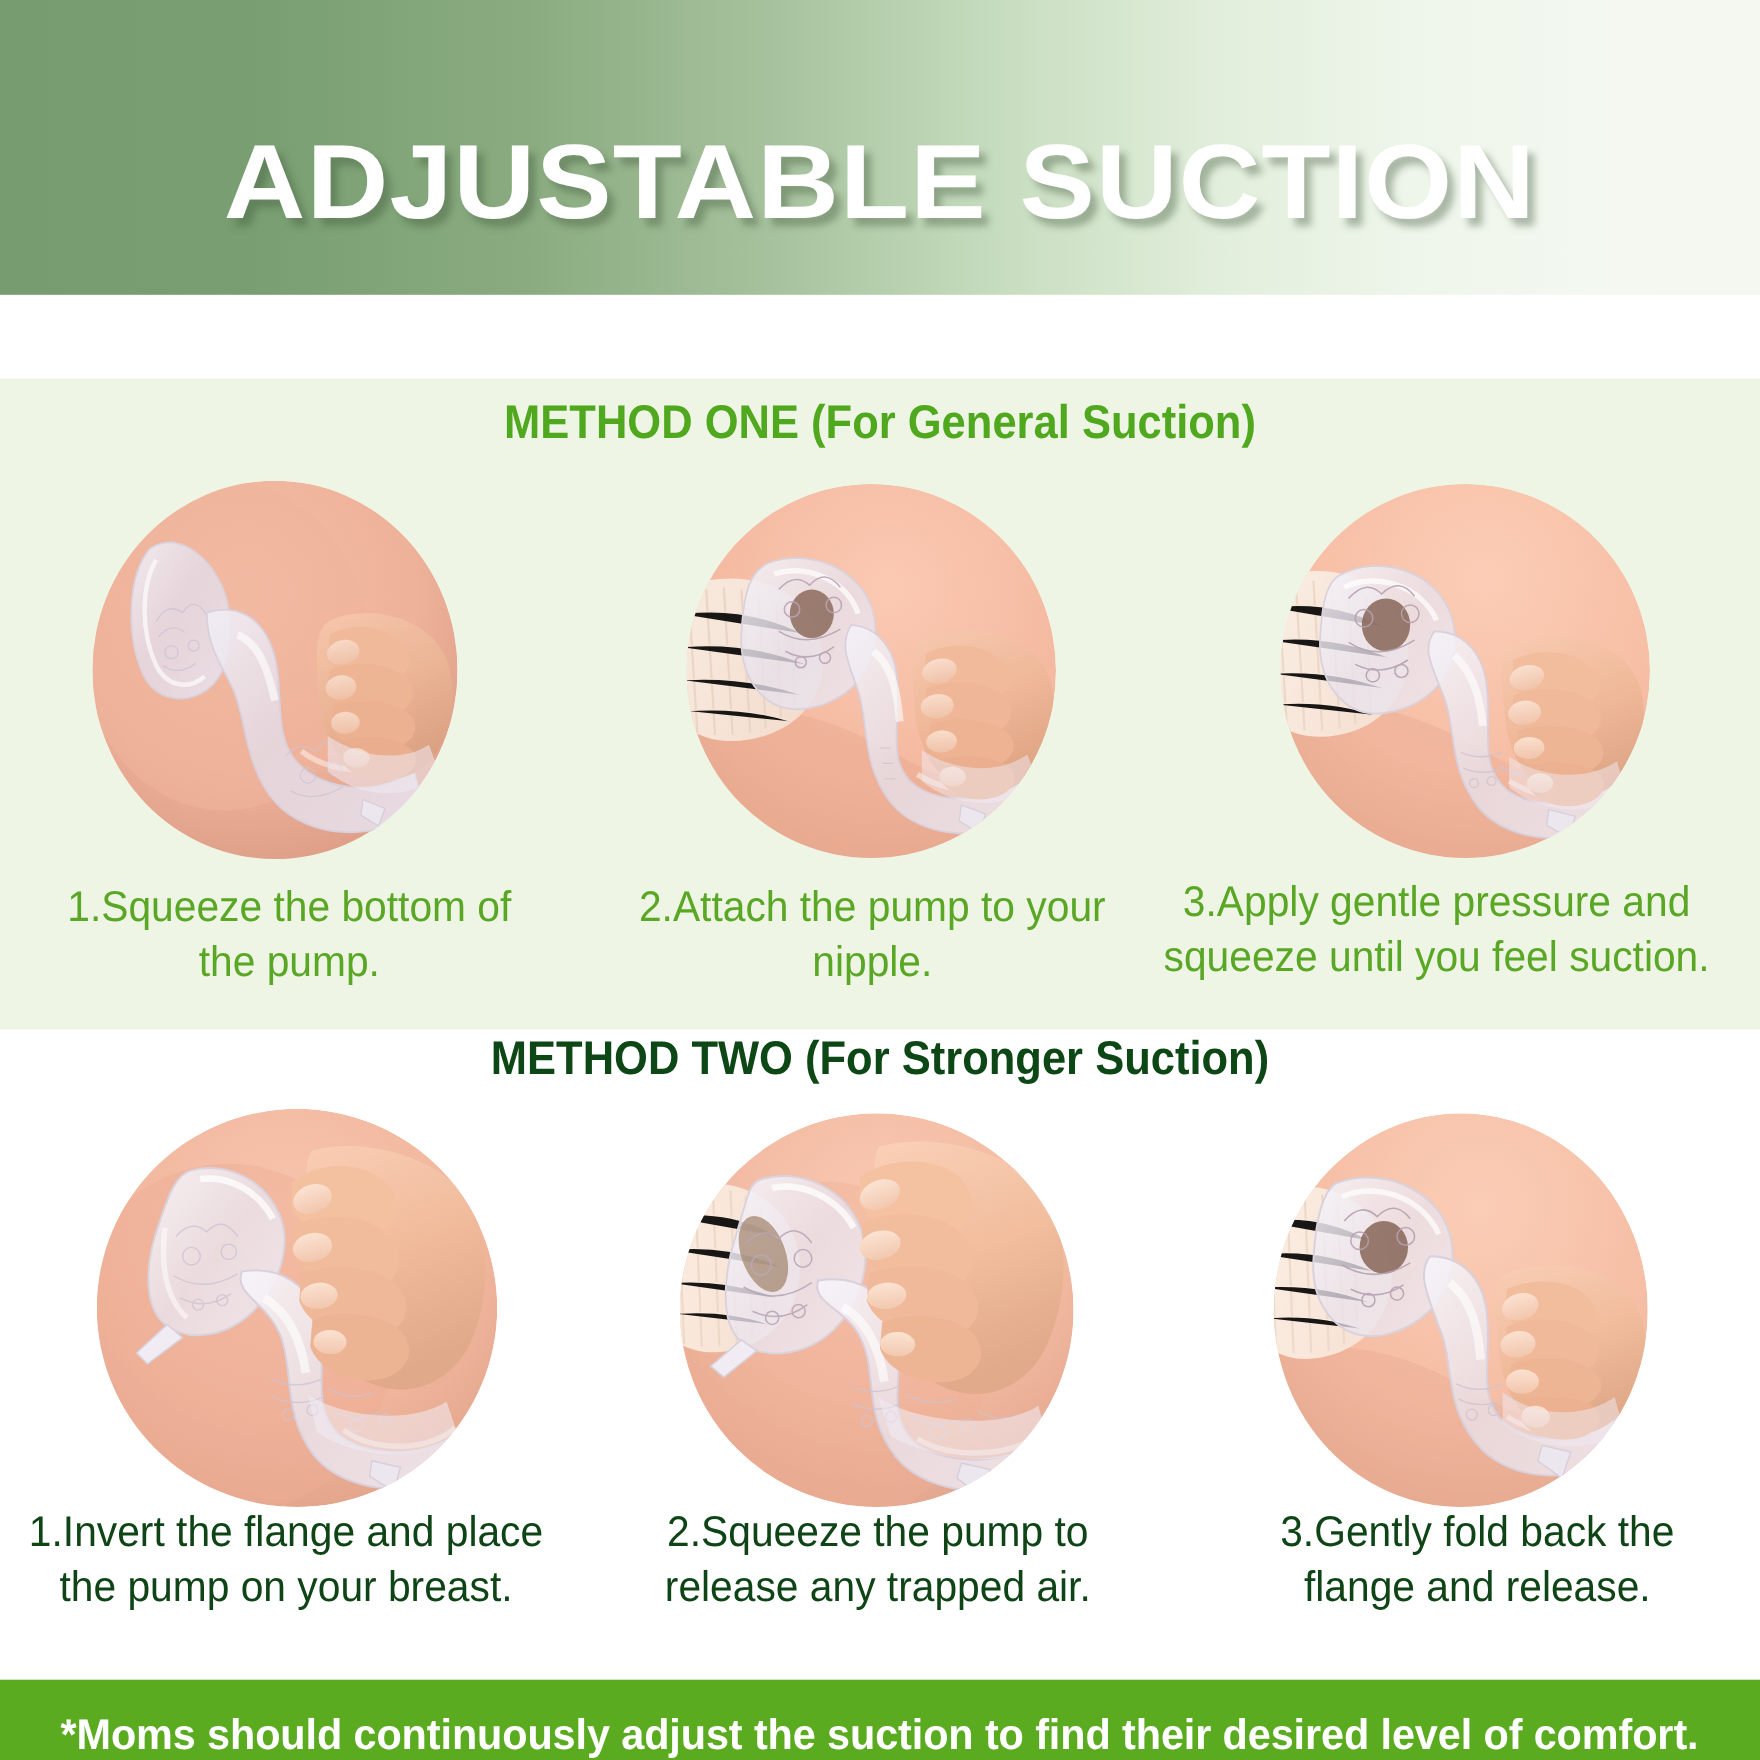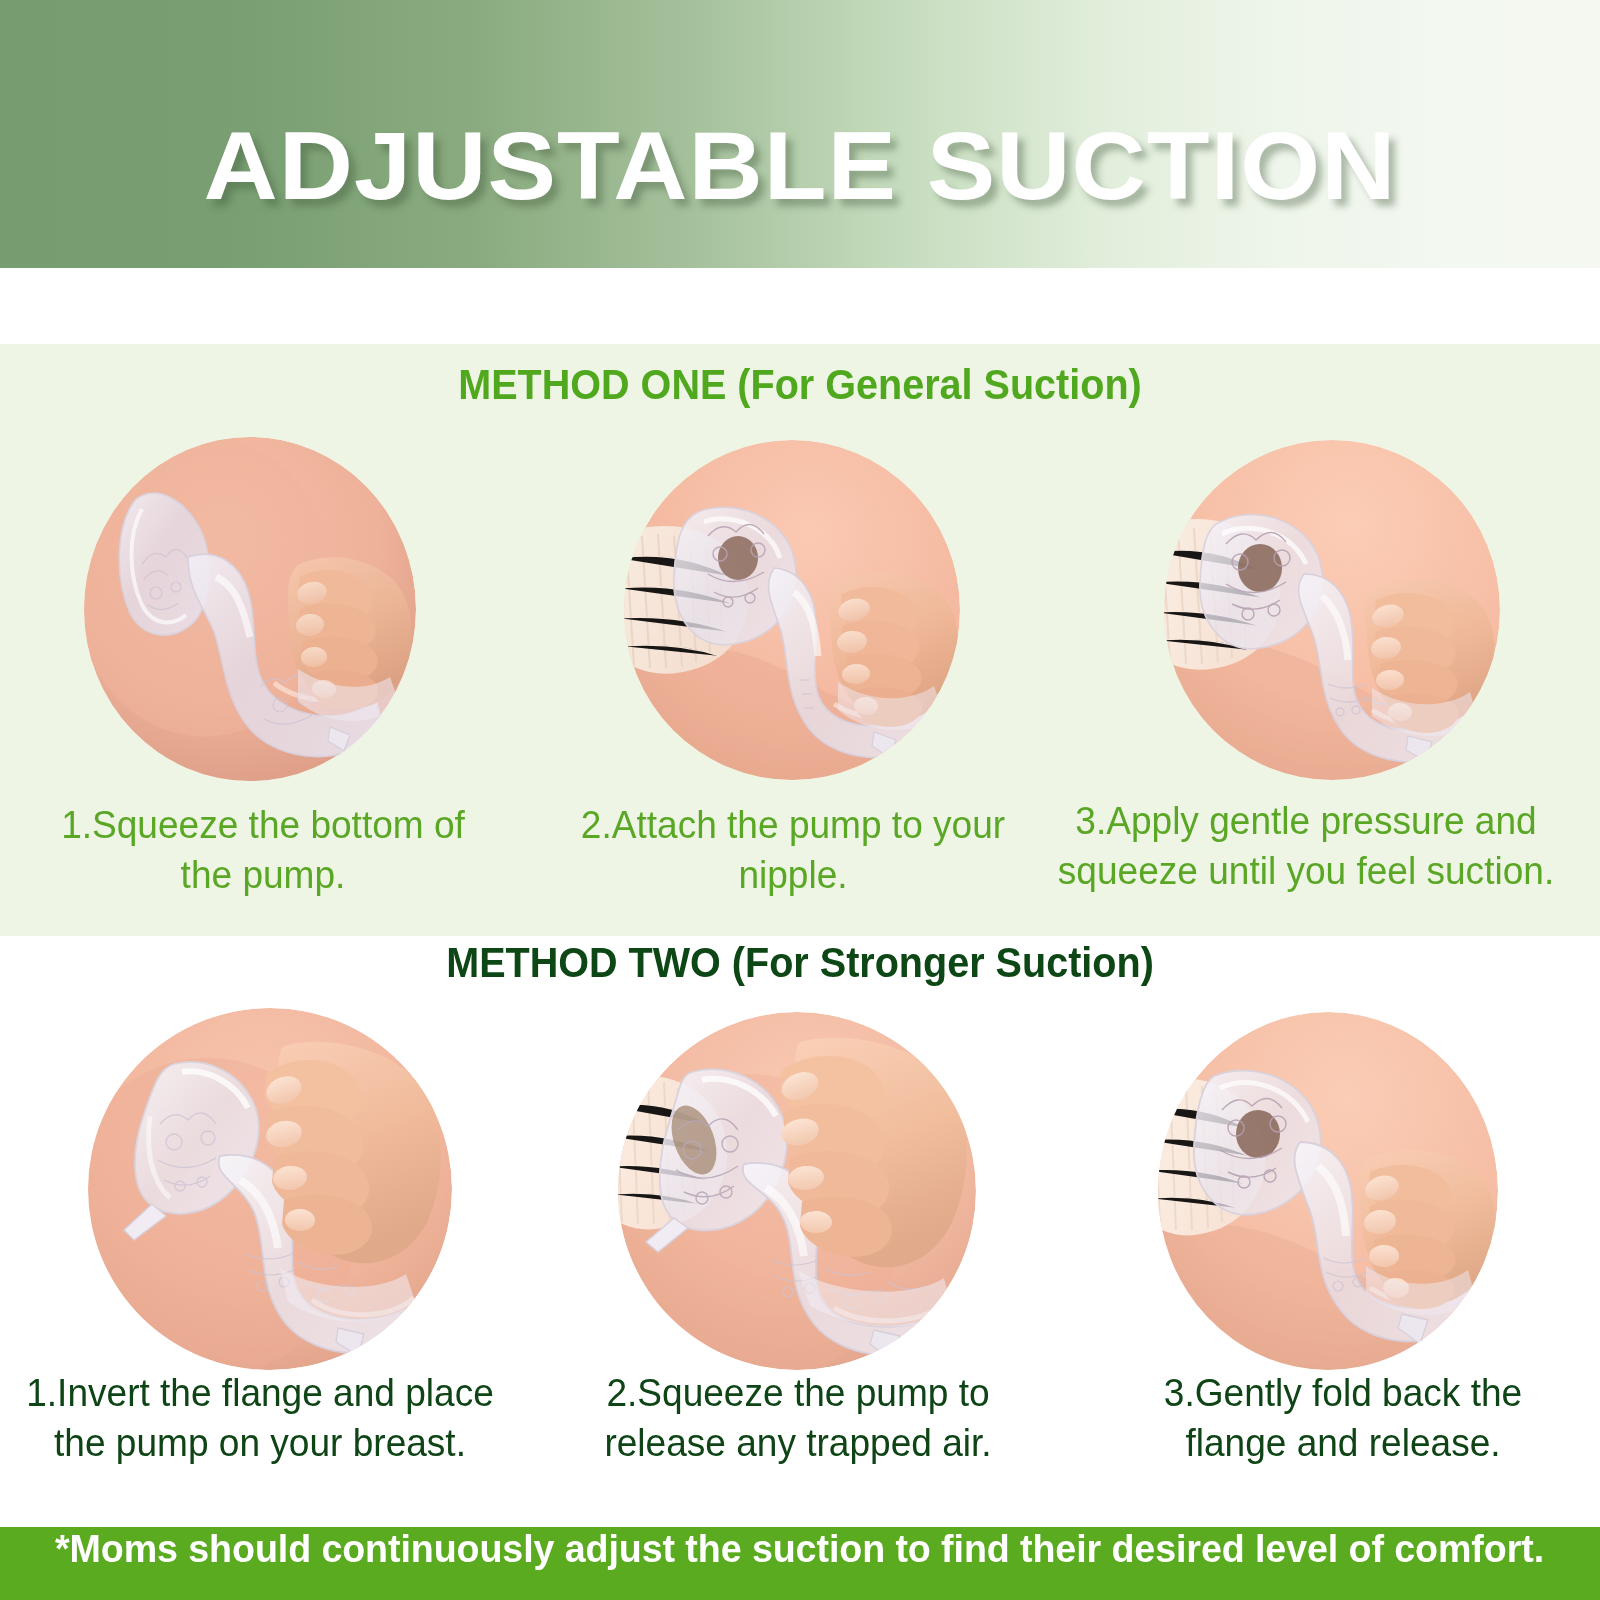--- a/index.html
+++ b/index.html
@@ -102,21 +102,21 @@
   #cap-5 { left: 548px;  top: 1368px; width: 500px; }
   #cap-6 { left: 1098px; top: 1368px; width: 490px; }
 
   
   .footer {
     position: absolute;
     left: 0; top: 1527px;
     width: 1600px; height: 73px;
     background: #5bab20;
     display: flex;
-    align-items: flex-start;
+    align-items: flex-end;
     justify-content: center;
   }
   .footer-text {
     color: #ffffff;
     font-size: 39px;
     font-weight: bold;
     white-space: nowrap;
     transform: scaleX(0.965);
     transform-origin: center;
     letter-spacing: -0.1px;

